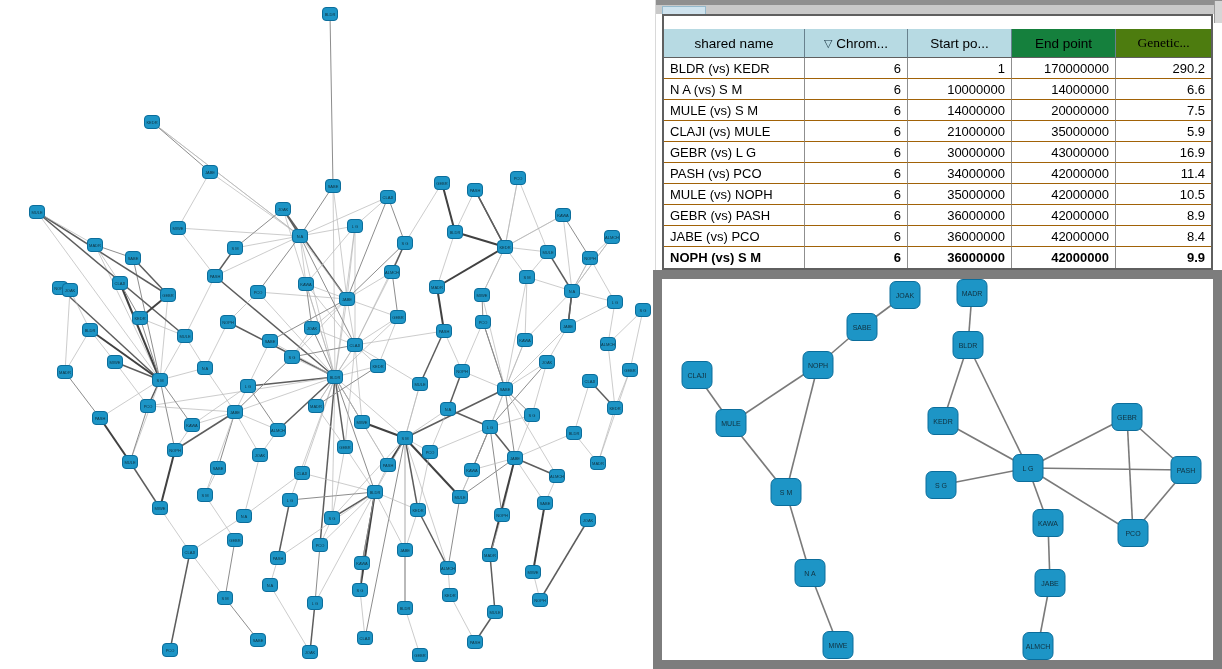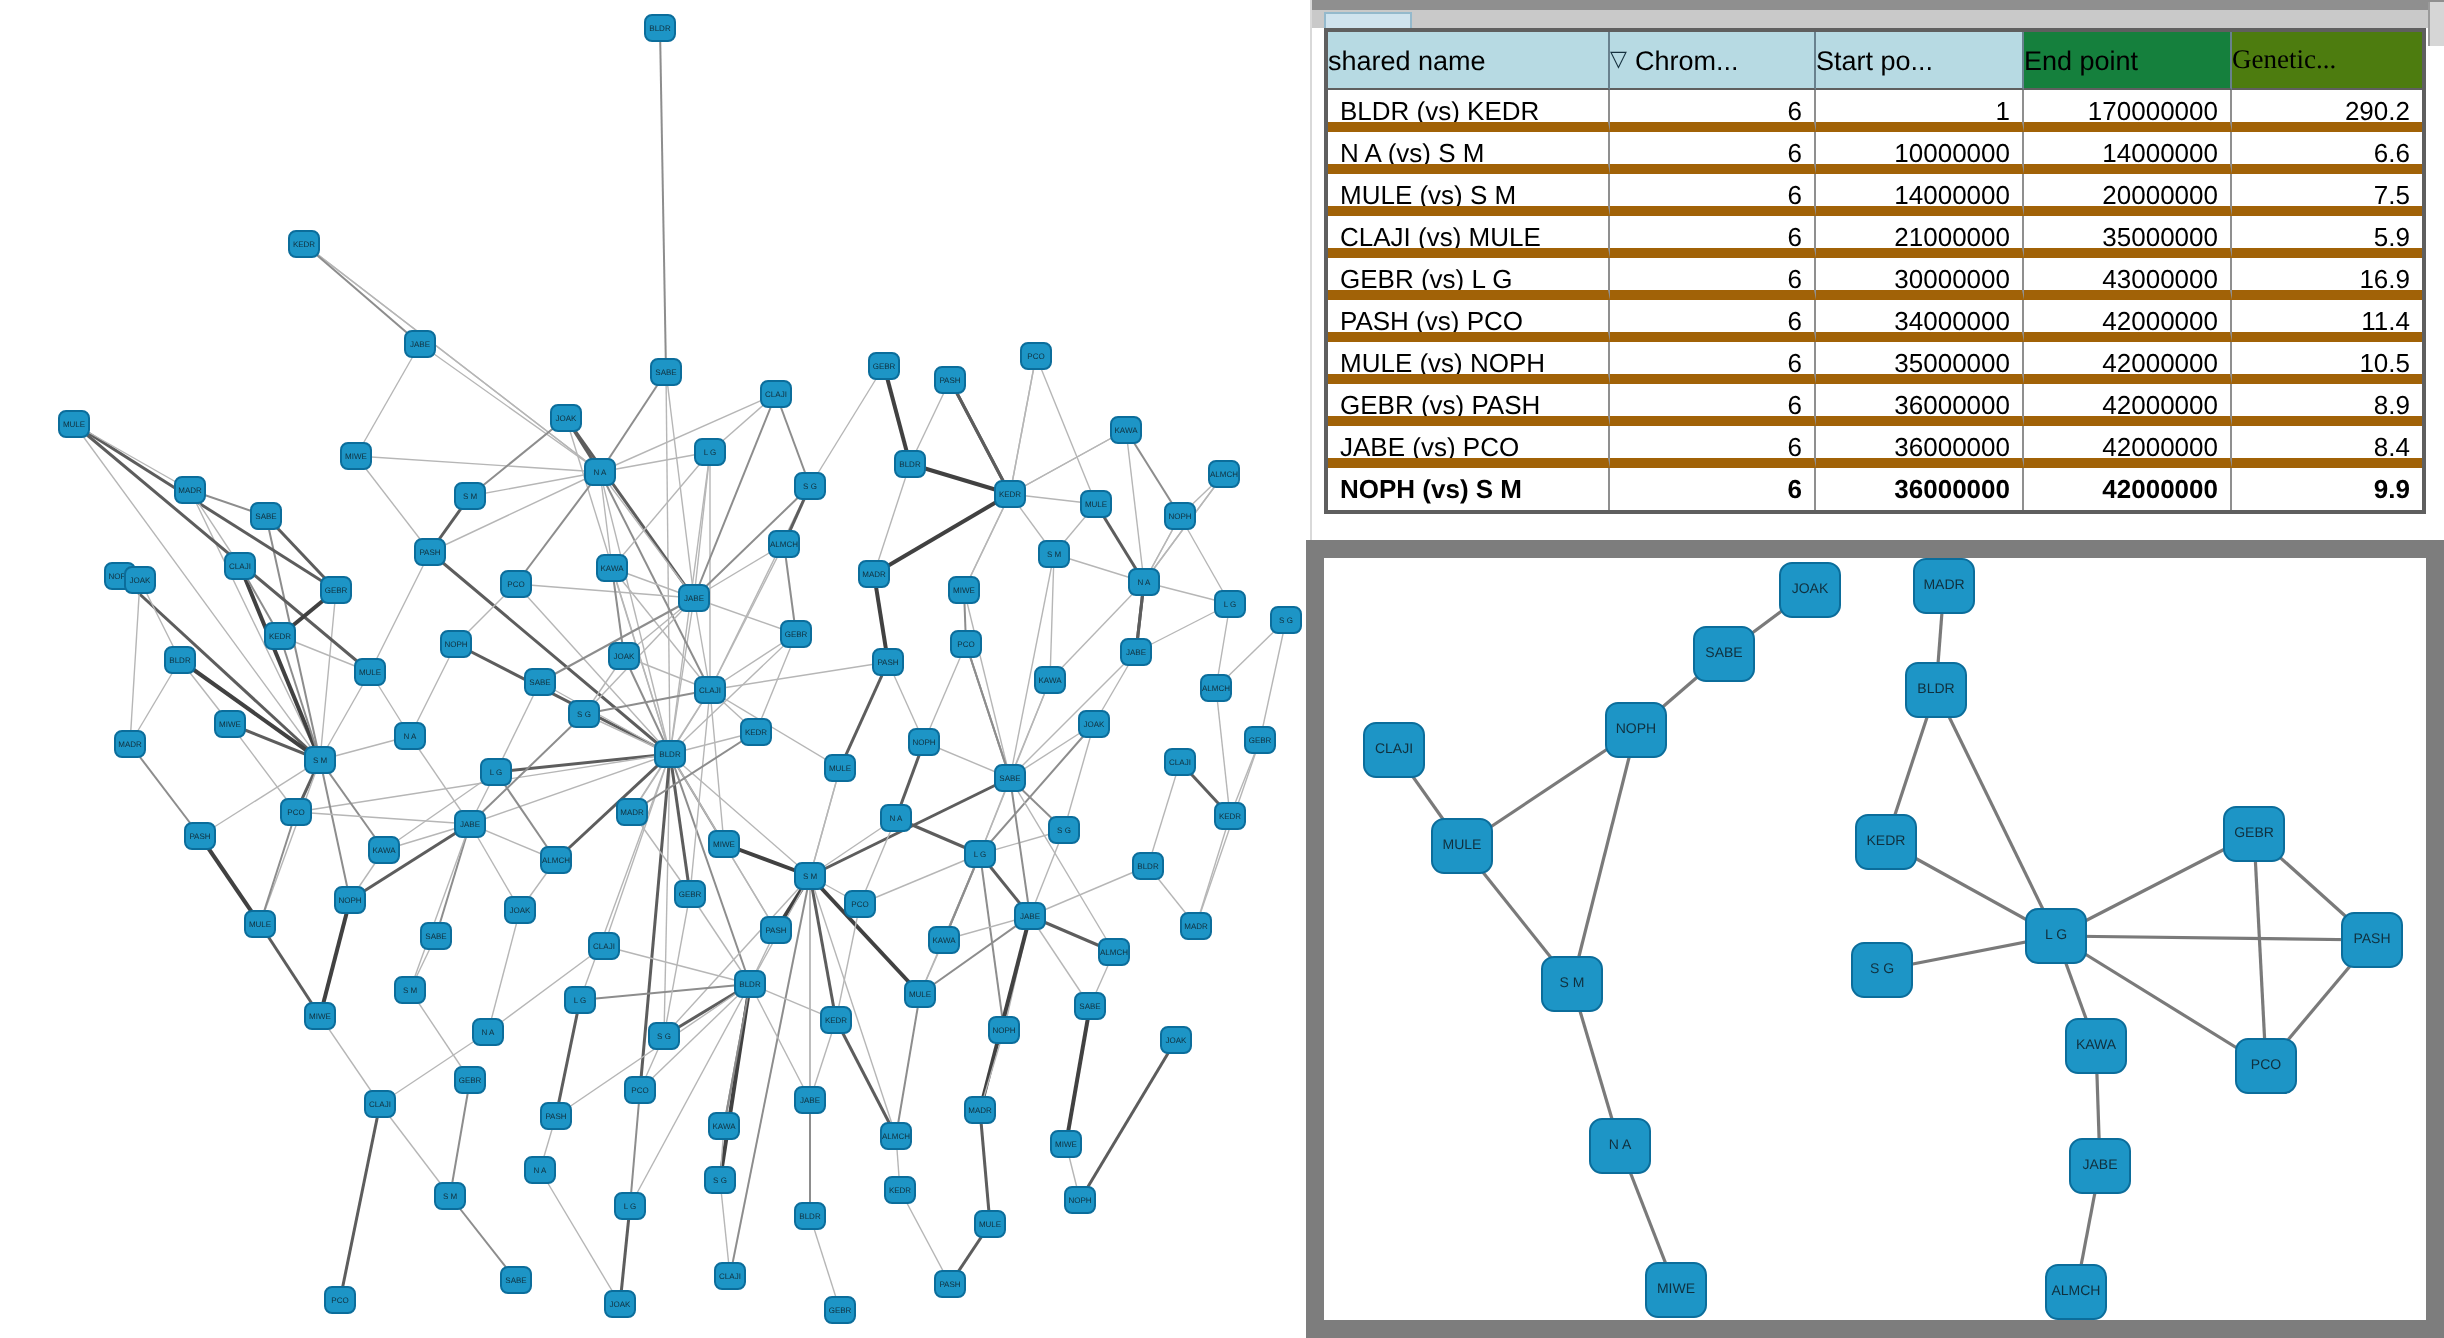--- a/index.html
+++ b/index.html
@@ -10,24 +10,24 @@
 
   
   #scroll-strip{position:absolute;left:656px;top:0;width:566px;height:14px;background:#c9c9c9;border-top:5px solid #8f8f8f;box-sizing:border-box;}
   #scroll-thumb{position:absolute;left:6px;top:1px;width:42px;height:7px;background:#cfe3ee;border:1px solid #94b9cc;}
   #corner-box{position:absolute;right:0;top:1px;width:7px;height:22px;background:#d6d6d6;border-left:1px solid #9a9a9a;}
 
   
   #table-wrap{position:absolute;left:662px;top:14px;}
   .tbl{display:grid;grid-template-columns:141px 103px 104px 104px 95px;border:2px solid #5f5f5f;background:#fff;}
   .hc{background:#b7dae3;height:29px;box-sizing:border-box;border-right:1px solid #68818e;border-bottom:1px solid #5f5f5f;
-      display:flex;align-items:center;justify-content:flex-start;gap:4px;font-size:13.5px;color:#000;white-space:nowrap;overflow:hidden;}
+      display:flex;align-items:center;justify-content:center;gap:4px;font-size:13.5px;color:#000;white-space:nowrap;overflow:hidden;margin-top:13px;}
   .hc:nth-child(5n){border-right:none;}
   .funnel{font-size:11px;color:#16313f;line-height:1;}
-  .c{height:21px;line-height:21px;box-sizing:border-box;border-right:1px solid #8f8f8f;border-bottom:5px solid #a16207;
+  .c{height:21px;line-height:21px;box-sizing:border-box;border-right:1px solid #8f8f8f;border-bottom:1px solid #a16207;
      font-size:13px;color:#000;padding:0 6px;white-space:nowrap;overflow:hidden;background:#fff;}
   .c.colend{border-right:none;}
   .c.rowend{border-bottom:none;font-weight:bold;}
   .c.name{text-align:left;}
   .c.num{text-align:right;}
 
   
   #net-panel{position:absolute;left:653px;top:270px;width:569px;height:399px;box-sizing:border-box;
              border:9px solid #7d7d7d;background:#fff;}
   #net-panel svg{display:block;}

